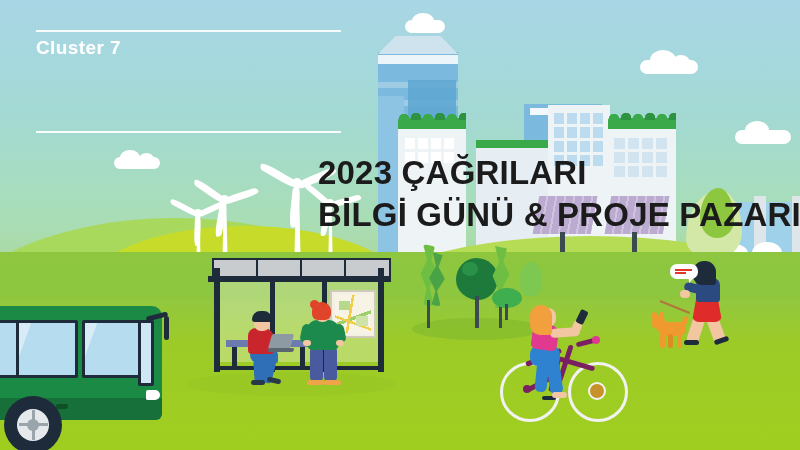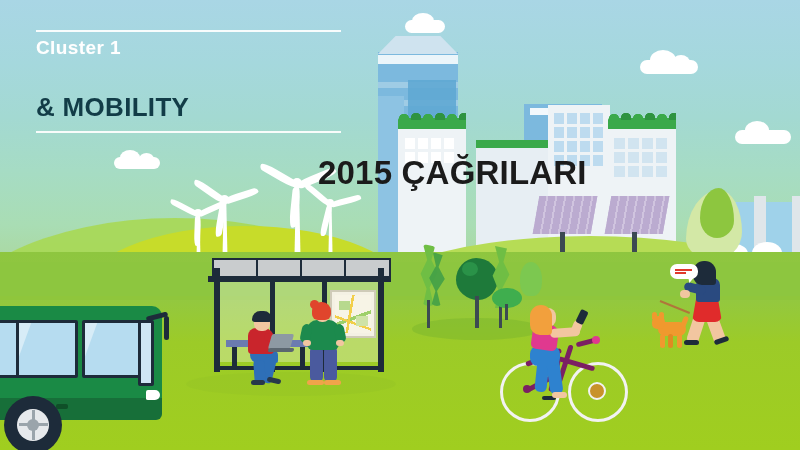--- a/index.html
+++ b/index.html
@@ -575,23 +575,23 @@
 
   <div style="position:absolute;left:670px;top:264px;width:28px;height:15px;background:#fff;
               border-radius:7px;"></div>
   <div style="position:absolute;left:688px;top:276px;width:7px;height:7px;background:#fff;
               clip-path:polygon(0 0,100% 0,20% 100%);"></div>
   <div style="position:absolute;left:675px;top:269px;width:17px;height:2px;background:#e0392c;"></div>
   <div style="position:absolute;left:675px;top:272px;width:11px;height:2px;background:#e0392c;"></div>
 
   <div class="rule" style="left:36px;top:30px;width:305px;"></div>
 
-  <div class="cluster-kicker" style="left:36px;top:38px;">Cluster 1</div>
-
-
-  <div class="cluster-title" style="left:36px;top:93px;">&amp; MOBILITY</div>
+  <div class="cluster-kicker" style="left:36px;top:38px;">Cluster 7</div>
+
+
 
   <div class="rule" style="left:36px;top:131px;width:305px;"></div>
 
-  <div class="main-title" style="left:318px;top:152px;">2015 ÇAĞRILARI</div>
-
+  <div class="main-title" style="left:318px;top:152px;">2023 ÇAĞRILARI</div>
+
+  <div class="main-title" style="left:318px;top:194px;">BİLGİ GÜNÜ &amp; PROJE PAZARI</div>
 
 </div>
 
 </body></html>

